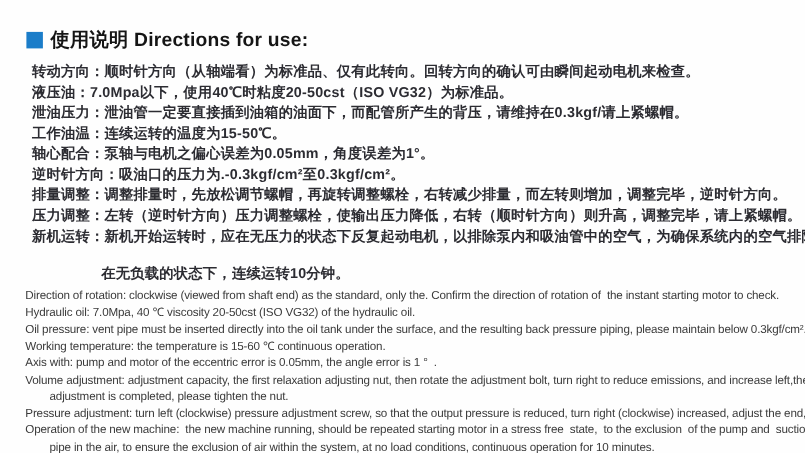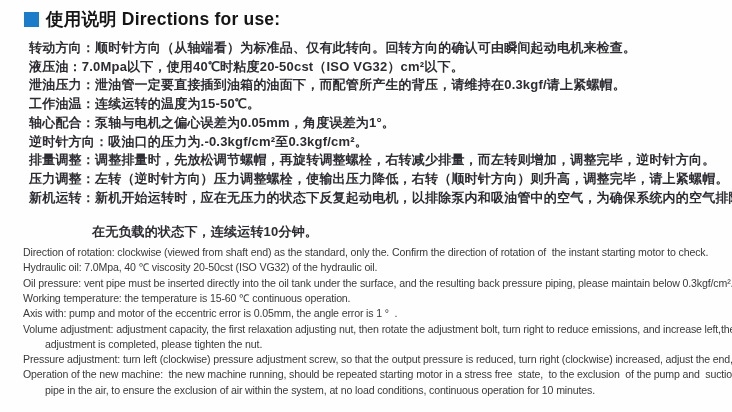--- a/index.html
+++ b/index.html
@@ -7,21 +7,21 @@
     position:relative;
     width:732px; height:412px;
     background:#fefefe;
     overflow:hidden;
     font-family:"Liberation Sans", sans-serif;
   }
   .header {
     display:flex;
     align-items:center;
     gap:7px;
-    padding:7px 0 0 24px;
+    padding:24px 0 0 24px;
     height:24px;
   }
   .square-icon {
     width:15px; height:15px;
     background:#1b7dc9;
     flex:0 0 auto;
   }
   .title {
     font-size:17.5px;
     font-weight:bold;
@@ -54,21 +54,21 @@
 
 <div class="page">
 
   <div class="header">
     <span class="square-icon"></span>
     <span class="title">使用说明 Directions for use:</span>
   </div>
 
   <div class="cn">
     <div class="line">转动方向：顺时针方向（从轴端看）为标准品、仅有此转向。回转方向的确认可由瞬间起动电机来检查。</div>
-    <div class="line">液压油：7.0Mpa以下，使用40℃时粘度20-50cst（ISO VG32）cm²以下。</div>
+    <div class="line">液压油：7.0Mpa以下，使用40℃时粘度20-50cst（ISO VG32）为标准品。</div>
     <div class="line">泄油压力：泄油管一定要直接插到油箱的油面下，而配管所产生的背压，请维持在0.3kgf/请上紧螺帽。</div>
     <div class="line">工作油温：连续运转的温度为15-50℃。</div>
     <div class="line">轴心配合：泵轴与电机之偏心误差为0.05mm，角度误差为1°。</div>
     <div class="line">逆时针方向：吸油口的压力为.-0.3kgf/cm²至0.3kgf/cm²。</div>
     <div class="line">排量调整：调整排量时，先放松调节螺帽，再旋转调整螺栓，右转减少排量，而左转则增加，调整完毕，逆时针方向。</div>
     <div class="line">压力调整：左转（逆时针方向）压力调整螺栓，使输出压力降低，右转（顺时针方向）则升高，调整完毕，请上紧螺帽。</div>
     <div class="line">新机运转：新机开始运转时，应在无压力的状态下反复起动电机，以排除泵内和吸油管中的空气，为确保系统内的空气排除，可</div>
     <div class="line cont">在无负载的状态下，连续运转10分钟。</div>
   </div>
 

